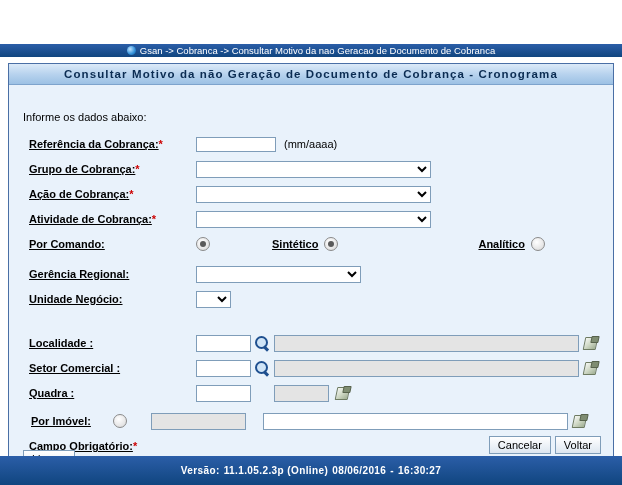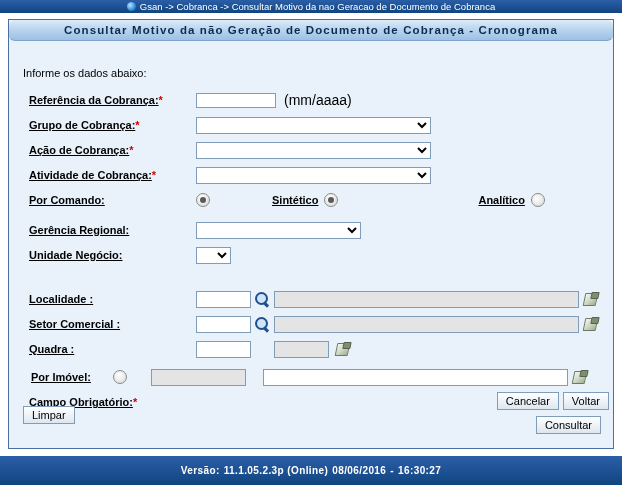--- a/index.html
+++ b/index.html
@@ -20,20 +20,21 @@
   .topbar {
     height: 13px;
     background: #1a4b8c;
     background: linear-gradient(to bottom, #2b5ea8 0%, #10457f 100%);
     color: #ffffff;
     font-size: 9.5px;
     display: flex;
     align-items: center;
     justify-content: center;
     white-space: nowrap;
+    margin-top: 44px;
   }
   .topbar .globe {
     display: inline-block;
     width: 9px;
     height: 9px;
     border-radius: 50%;
     background: radial-gradient(circle at 35% 35%, #bfe2ff 0%, #2f8fd8 60%, #14538f 100%);
     margin-right: 4px;
     flex: none;
   }
@@ -50,21 +51,20 @@
   .panel-title {
     height: 20px;
     line-height: 20px;
     background: linear-gradient(to bottom, #dceaf8 0%, #b8d3ee 50%, #9cc1e4 100%);
     border-bottom: 1px solid #7da3cc;
     text-align: center;
     font-size: 11.5px;
     font-weight: bold;
     color: #0b2c52;
     letter-spacing: 1.1px;
-    border-radius: 6px;
   }
   .panel-body {
     padding: 24px 12px;
     background: #e9f2fb;
     height: calc(100% - 21px);
     box-sizing: border-box;
     position: relative;
   }
 
   .intro {
@@ -109,21 +109,21 @@
   }
   select.sel {
     border: 1px solid #7f9db9;
     background: #ffffff;
     height: 17px;
     font-size: 11px;
     font-family: "Liberation Sans", sans-serif;
     box-sizing: border-box;
   }
   .hint {
-    font-size: 14px;
+    font-size: 11px;
     margin-left: 8px;
   }
 
   
   .radio {
     width: 12px;
     height: 12px;
     border-radius: 50%;
     border: 1px solid #8a8a8a;
     background: radial-gradient(circle at 40% 35%, #ffffff 0%, #e3e3e3 70%, #cfcfcf 100%);
@@ -208,21 +208,21 @@
     cursor: pointer;
     color: #000;
   }
   .btn-limpar {
     position: absolute;
     left: 14px;
     bottom: 24px;
   }
   .btn-group {
     position: absolute;
-    right: 4px;
+    right: 12px;
     bottom: 38px;
     display: flex;
     gap: 4px;
     margin-left: 8px;
   }
   .btn-consultar {
     position: absolute;
     right: 12px;
     bottom: 14px;
   }

